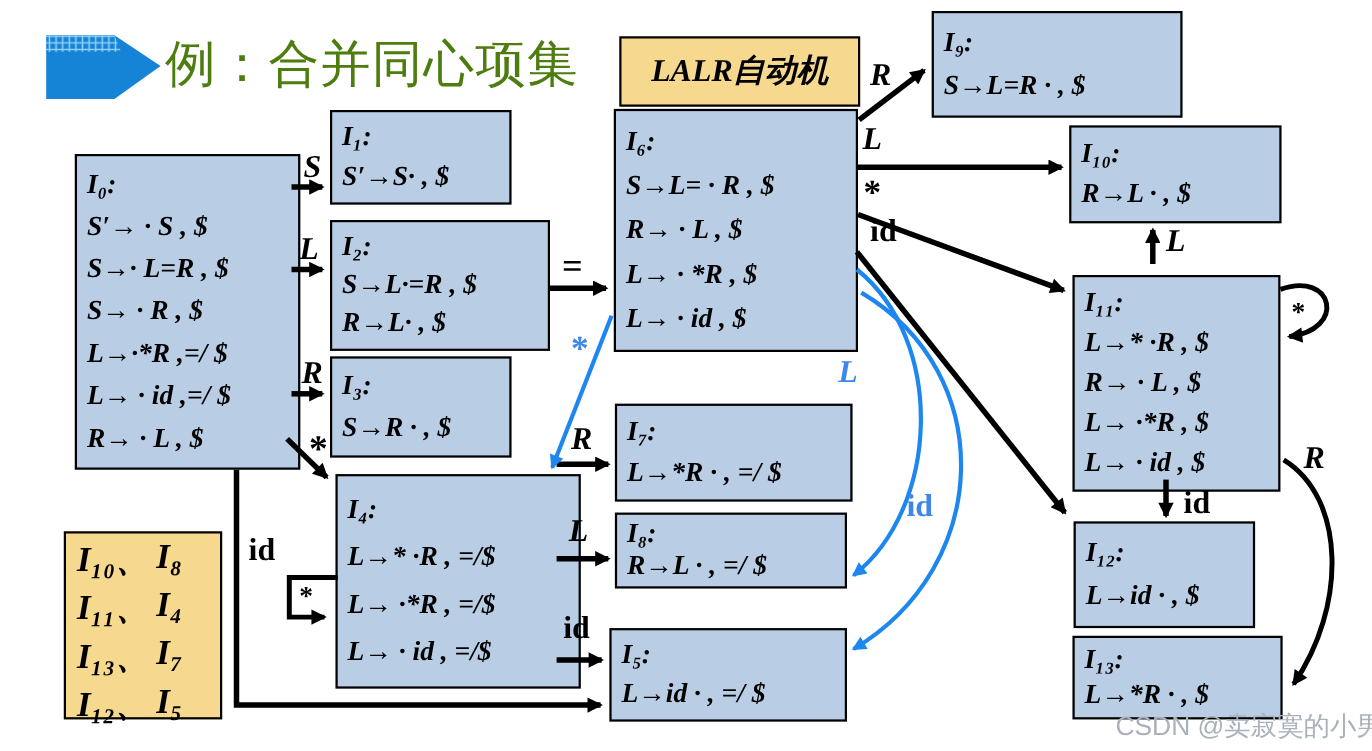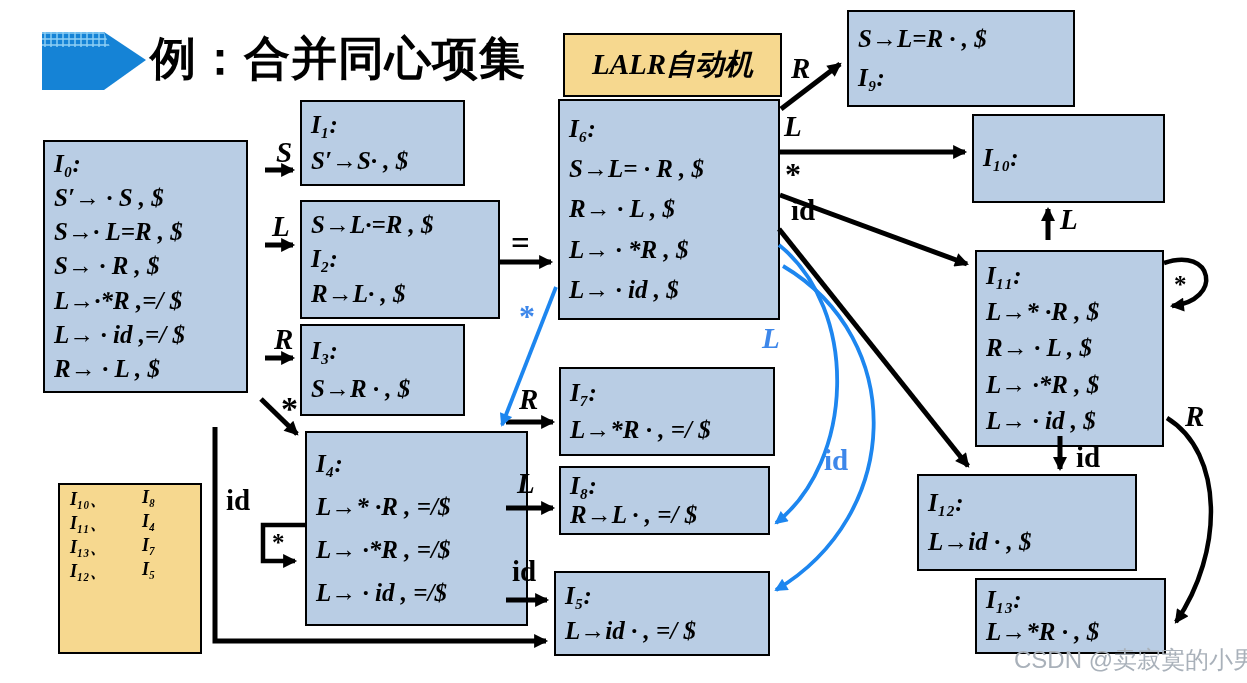--- a/index.html
+++ b/index.html
@@ -15,30 +15,30 @@
        font-family:"Liberation Serif","DejaVu Serif",serif;}
   .state{position:absolute;background:var(--box_fill);border:2.5px solid #000;
          box-sizing:border-box;display:flex;flex-direction:column;justify-content:space-evenly;
          padding:1px 9px;font-weight:bold;font-style:italic;font-size:25px;color:#000;z-index:2;}
   .state div{white-space:nowrap;line-height:1.05;}
   .tag{position:absolute;background:var(--tan_fill);border:2.5px solid #000;box-sizing:border-box;
        display:flex;align-items:center;justify-content:center;font-weight:bold;font-style:italic;
        font-size:29px;color:#000;z-index:2;}
   .legend{position:absolute;background:var(--tan_fill);border:2.5px solid #000;box-sizing:border-box;
           display:flex;flex-direction:column;justify-content:flex-start;padding:2px 10px;
-          font-weight:bold;font-style:italic;font-size:18px;z-index:2;}
+          font-weight:bold;font-style:italic;font-size:32px;z-index:2;}
   .legend .row{display:flex;}
   .legend .c1{width:72px;}
   .elbl{position:absolute;font-weight:bold;font-style:italic;font-size:29px;color:#000;z-index:4;
         line-height:1;}
   .elbl.up{font-style:normal;}
   .elbl.blue{color:var(--blue_label);}
   .elbl.sm{font-size:25px;}
   .page-title{position:absolute;left:150px;top:28px;font-family:"Liberation Sans","DejaVu Sans",sans-serif;
-        font-weight:700;font-size:46px;color:#000000;letter-spacing:1px;z-index:2;white-space:nowrap;}
+        font-weight:400;font-size:46px;color:#4d7c0f;letter-spacing:1px;z-index:2;white-space:nowrap;}
   .watermark{position:absolute;left:1014px;top:644px;font-family:"Liberation Sans","DejaVu Sans",sans-serif;
         font-size:24px;color:var(--watermark_gray);z-index:6;white-space:nowrap;}
   svg.overlay{position:absolute;left:0;top:0;z-index:3;pointer-events:none;}
   svg.deco{position:absolute;left:0;top:0;z-index:1;pointer-events:none;}
   path.bk{stroke:#000;stroke-width:5;fill:none;}
   path.bk2{stroke:#000;stroke-width:4.5;fill:none;}
   path.bl{stroke:var(--blue_arrow);stroke-width:3.8;fill:none;}
 </style>
 </head>
 <body>
@@ -49,38 +49,38 @@
       <path d="M0,3 H6 M3,0 V6" stroke="#8fd0f5" stroke-width="1.4"></path>
     </pattern>
   </defs>
   <polygon points="42,32 104,32 146,60 104,90 42,90" fill="var(--bullet_blue)"></polygon>
   <polygon points="42,32 104,32 110,47 42,47" fill="url(#ht)"></polygon>
 </svg>
 
 <div class="page-title">例：合并同心项集</div>
 <div class="tag" style="left:563px;top:33px;width:219px;height:64px">LALR自动机</div>
 
-<div class="state" style="left:43px;top:140px;width:205px;height:253px">
+<div class="state" style="left:68px;top:140px;width:205px;height:287px">
   <div>I₀:</div>
   <div>S′→ · S , $</div>
   <div>S→· L=R , $</div>
   <div>S→ · R , $</div>
   <div>L→·*R ,=/ $</div>
   <div>L→ · id ,=/ $</div>
   <div>R→ · L , $</div>
 </div>
 
 <div class="state" style="left:300px;top:100px;width:165px;height:86px">
   <div>I₁:</div>
   <div>S′→S· , $</div>
 </div>
 
 <div class="state" style="left:300px;top:200px;width:200px;height:119px">
+  <div>I₂:</div>
   <div>S→L·=R , $</div>
-  <div>I₂:</div>
   <div>R→L· , $</div>
 </div>
 
 <div class="state" style="left:300px;top:324px;width:165px;height:92px">
   <div>I₃:</div>
   <div>S→R · , $</div>
 </div>
 
 <div class="state" style="left:305px;top:431px;width:223px;height:195px">
   <div>I₄:</div>
@@ -106,37 +106,38 @@
   <div>I₈:</div>
   <div>R→L · , =/ $</div>
 </div>
 
 <div class="state" style="left:554px;top:571px;width:216px;height:85px">
   <div>I₅:</div>
   <div>L→id · , =/ $</div>
 </div>
 
 <div class="state" style="left:847px;top:10px;width:228px;height:97px">
+  <div>I₉:</div>
   <div>S→L=R · , $</div>
-  <div>I₉:</div>
 </div>
 
 <div class="state" style="left:972px;top:114px;width:193px;height:89px">
   <div>I₁₀:</div>
+  <div>R→L · , $</div>
 </div>
 
 <div class="state" style="left:975px;top:250px;width:189px;height:197px">
   <div>I₁₁:</div>
   <div>L→* ·R , $</div>
   <div>R→ · L , $</div>
   <div>L→ ·*R , $</div>
   <div>L→ · id , $</div>
 </div>
 
-<div class="state" style="left:917px;top:474px;width:220px;height:97px">
+<div class="state" style="left:976px;top:474px;width:165px;height:97px">
   <div>I₁₂:</div>
   <div>L→id · , $</div>
 </div>
 
 <div class="state" style="left:975px;top:578px;width:191px;height:76px">
   <div>I₁₃:</div>
   <div>L→*R · , $</div>
 </div>
 
 <div class="legend" style="left:58px;top:483px;width:144px;height:171px">

